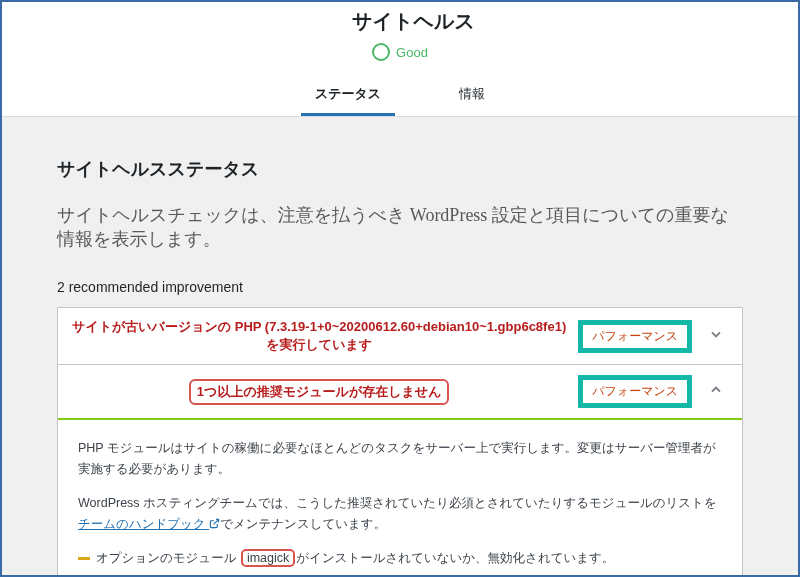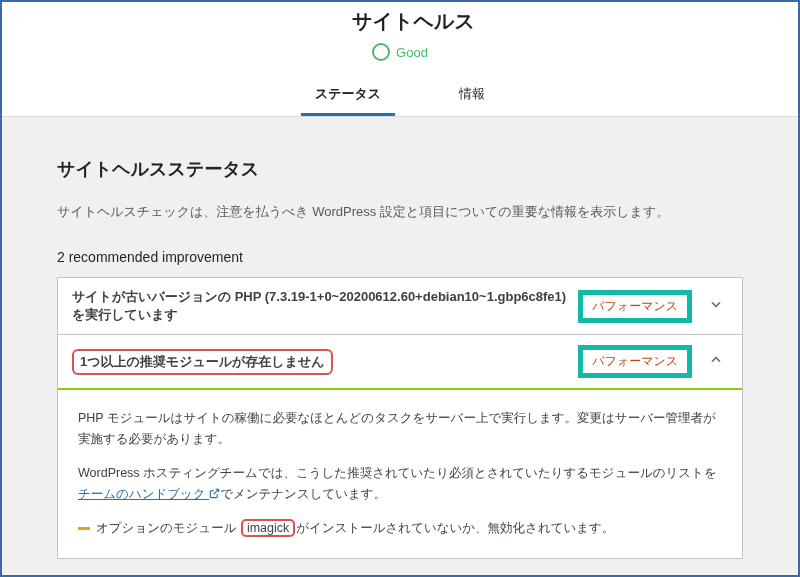--- a/index.html
+++ b/index.html
@@ -60,23 +60,24 @@
     .content {
       padding: 40px 55px 12px;
     }
     .section-title {
       font-size: 18px;
       font-weight: 700;
       color: #1d2327;
       margin-bottom: 22px;
     }
     .section-desc {
-      font-size: 13px;
+      font-size: 18px;
       color: #595959;
       margin-bottom: 28px;
+      font-family: Liberation Serif, serif;
     }
     .rec-heading {
       font-size: 14px;
       color: #1d2327;
       margin-bottom: 12px;
     }
     .issue-panel {
       background: #fff;
       border: 1px solid #c3c4c7;
       margin-bottom: 0;
@@ -84,22 +85,23 @@
     .issue-panel + .issue-panel { border-top: none; }
     .issue-header {
       display: flex;
       align-items: center;
       padding: 10px 14px;
       gap: 12px;
     }
     .issue-title {
       flex: 1;
       font-size: 13px;
-      color: #404040;
+      color: #b91c1c;
       font-weight: 600;
+      text-align: center;
     }
     .badge {
       border: 5px solid #14b8a6;
       padding: 3px 9px;
       font-size: 12px;
       color: #c2410c;
       display: inline-block;
     }
     .chevron {
       cursor: pointer;

